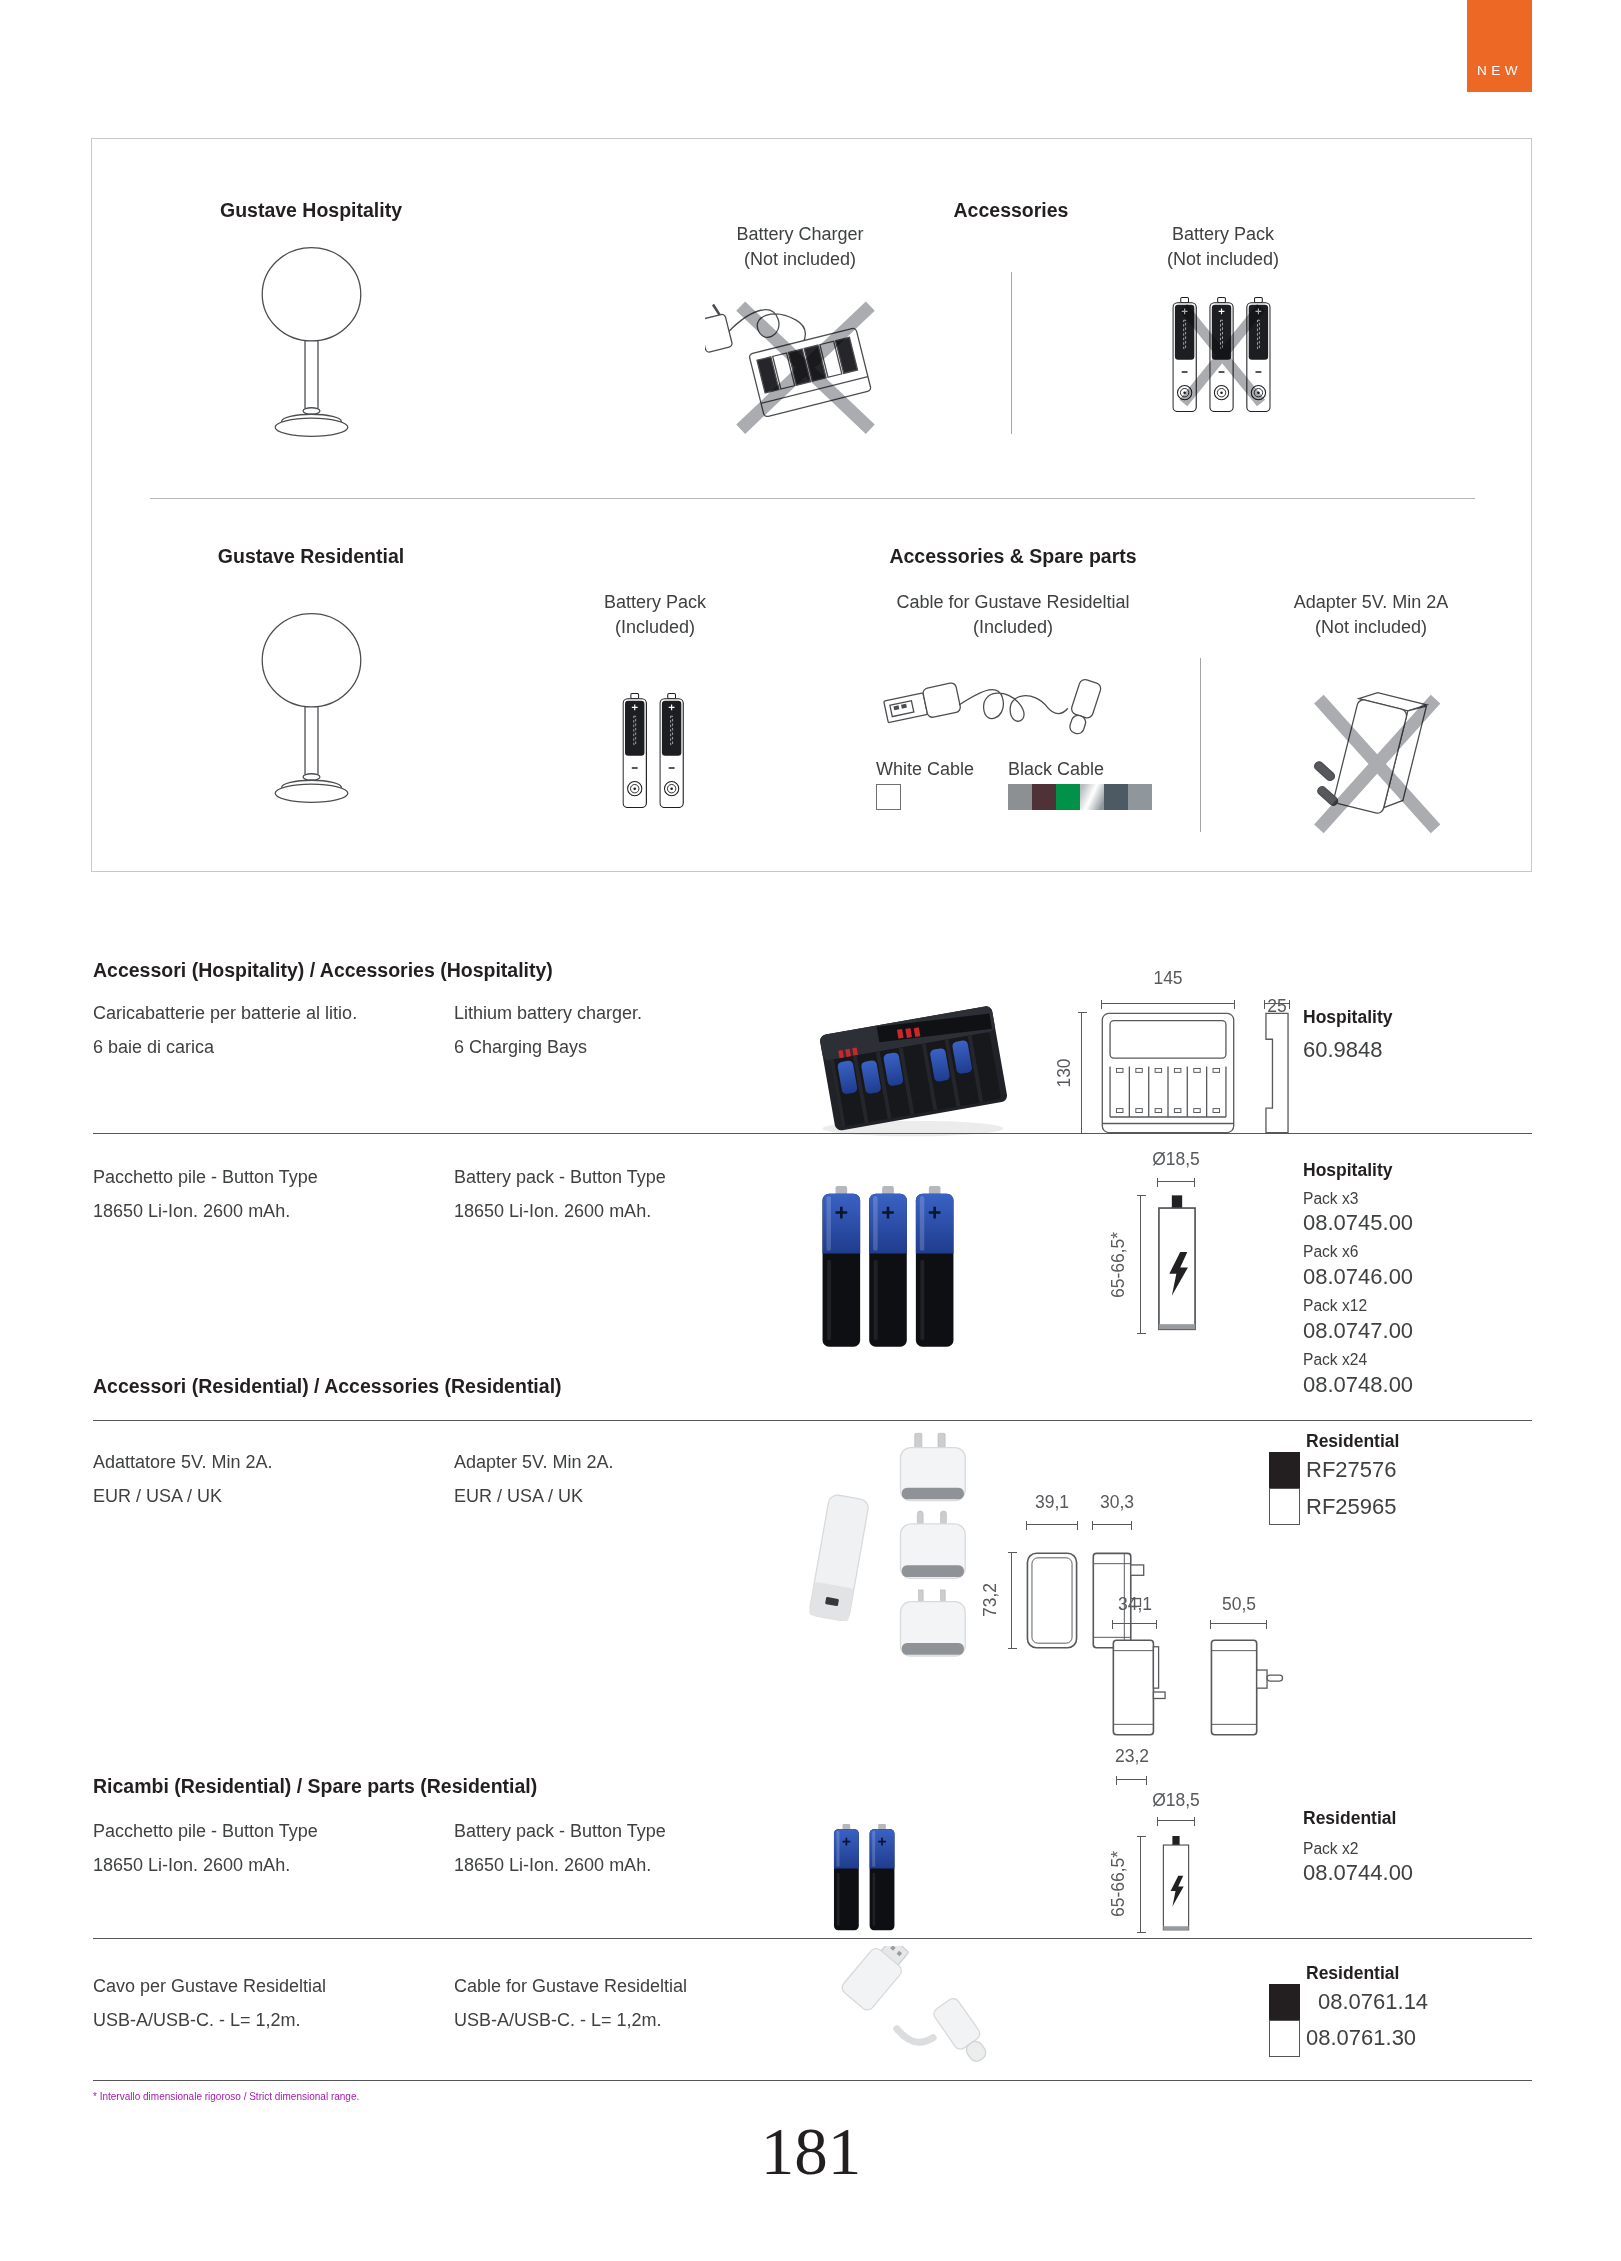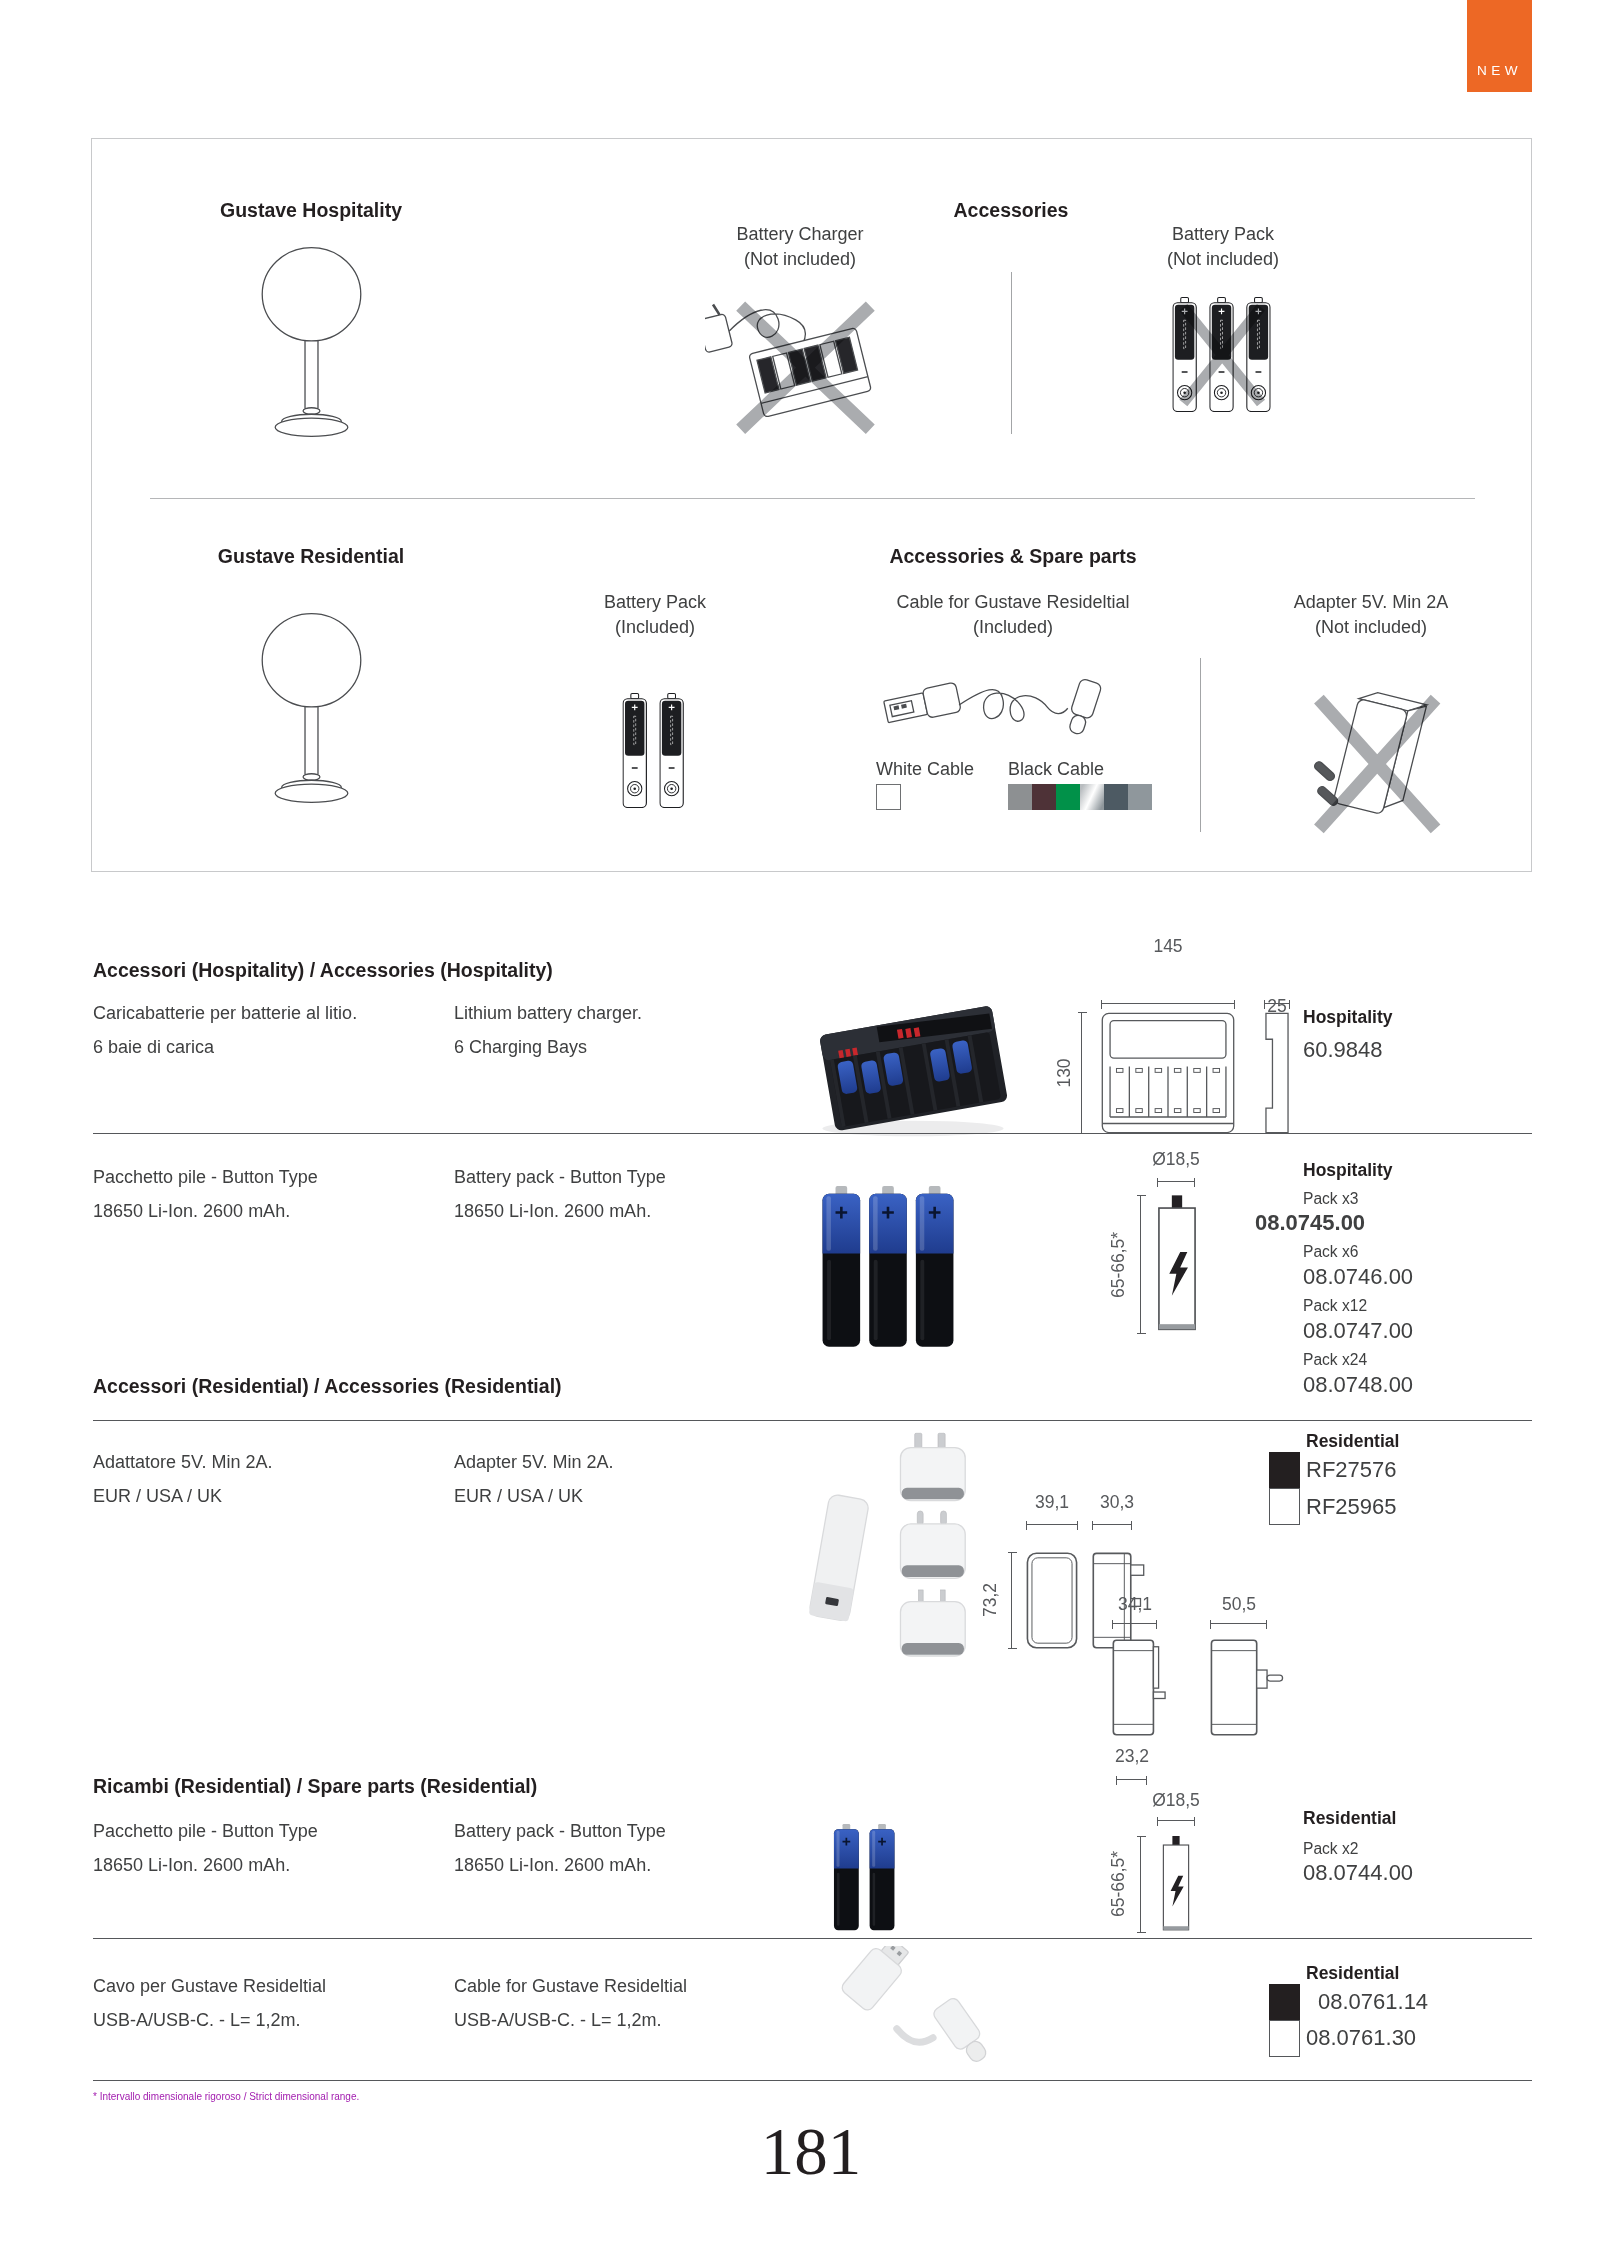--- a/index.html
+++ b/index.html
@@ -234,21 +234,21 @@
         <rect x="220" y="100" width="6" height="105" fill="#24262b"></rect>
       <rect x="256" y="100" width="6" height="105" fill="#24262b"></rect>
       <rect x="50" y="106" width="24" height="50" rx="7" fill="url(#gradBlue)"></rect>
       <rect x="86" y="112" width="24" height="50" rx="7" fill="url(#gradBlue)"></rect>
       <rect x="122" y="106" width="24" height="50" rx="7" fill="url(#gradBlue)"></rect>
       <rect x="194" y="112" width="24" height="50" rx="7" fill="url(#gradBlue)"></rect>
       <rect x="230" y="106" width="24" height="50" rx="7" fill="url(#gradBlue)"></rect>
     </g>
   </svg>
 
-  <div class="abs ctr dimlab" style="left:1168px;top:936px;">145</div>
+  <div class="abs ctr dimlab" style="left:1168px;top:968px;">145</div>
   <div class="dimh" style="left:1101px;top:1003px;width:134px;"></div>
   <svg class="abs" style="left:1101px;top:1012px;" width="134" height="122" viewBox="0 0 207 188">
     <g stroke="#57595c" stroke-width="2" fill="none">
       <rect x="2" y="2" width="203" height="184" rx="10"></rect>
       <rect x="14" y="13" width="179" height="58" rx="6"></rect>
       <path d="M14 84 V162 M43.8 84 V162 M73.7 84 V162 M103.5 84 V162 M133.3 84 V162 M163.2 84 V162 M193 84 V162"></path>
       <path d="M14 162 H193 M2 172 h203"></path>
       <g stroke-width="1.5">
         <rect x="23.9" y="87" width="10" height="6"></rect>
           <rect x="53.8" y="87" width="10" height="6"></rect>
@@ -296,21 +296,21 @@
   <div class="abs ctr dimlab" style="left:1176px;top:1149px;">Ø18,5</div>
   <div class="dimh" style="left:1157px;top:1181px;width:38px;"></div>
   <svg class="abs" style="left:1157px;top:1195px;" width="40" height="139" viewBox="0 0 62 215">
     <use href="#sym-batt-draw"></use>
   </svg>
   <div class="dimv" style="left:1140px;top:1195px;height:139px;"></div>
   <div class="vdim dimlab" style="left:1118px;top:1265px;">65-66,5*</div>
 
   <div class="abs brand" style="left:1303px;top:1160px;">Hospitality</div>
   <div class="abs packlab" style="left:1303px;top:1190px;">Pack x3</div>
-  <div class="abs code" style="left:1255px;top:1210px;font-weight:bold;">08.0745.00</div>
+  <div class="abs code" style="left:1303px;top:1210px;">08.0745.00</div>
   <div class="abs packlab" style="left:1303px;top:1243px;">Pack x6</div>
   <div class="abs code" style="left:1303px;top:1264px;">08.0746.00</div>
   <div class="abs packlab" style="left:1303px;top:1297px;">Pack x12</div>
   <div class="abs code" style="left:1303px;top:1318px;">08.0747.00</div>
   <div class="abs packlab" style="left:1303px;top:1351px;">Pack x24</div>
   <div class="abs code" style="left:1303px;top:1372px;">08.0748.00</div>
 
   <div class="abs sec-head" style="left:93px;top:1375px;">Accessori (Residential) / Accessories (Residential)</div>
   <div class="rule" style="top:1420px;"></div>
 

